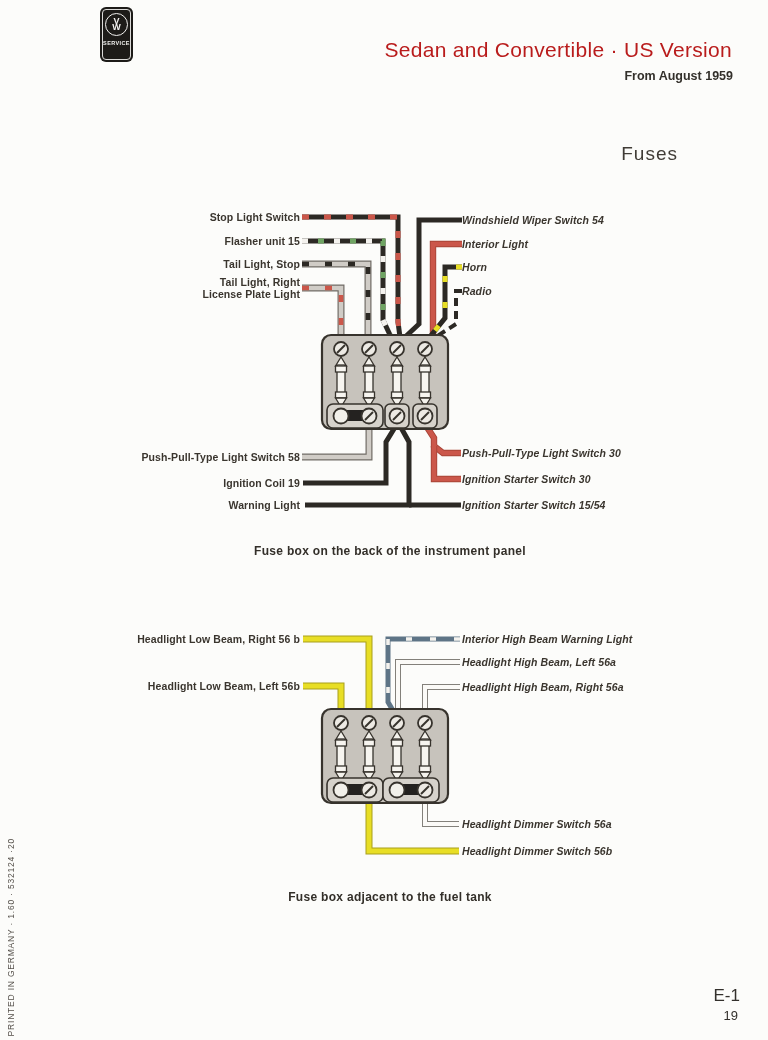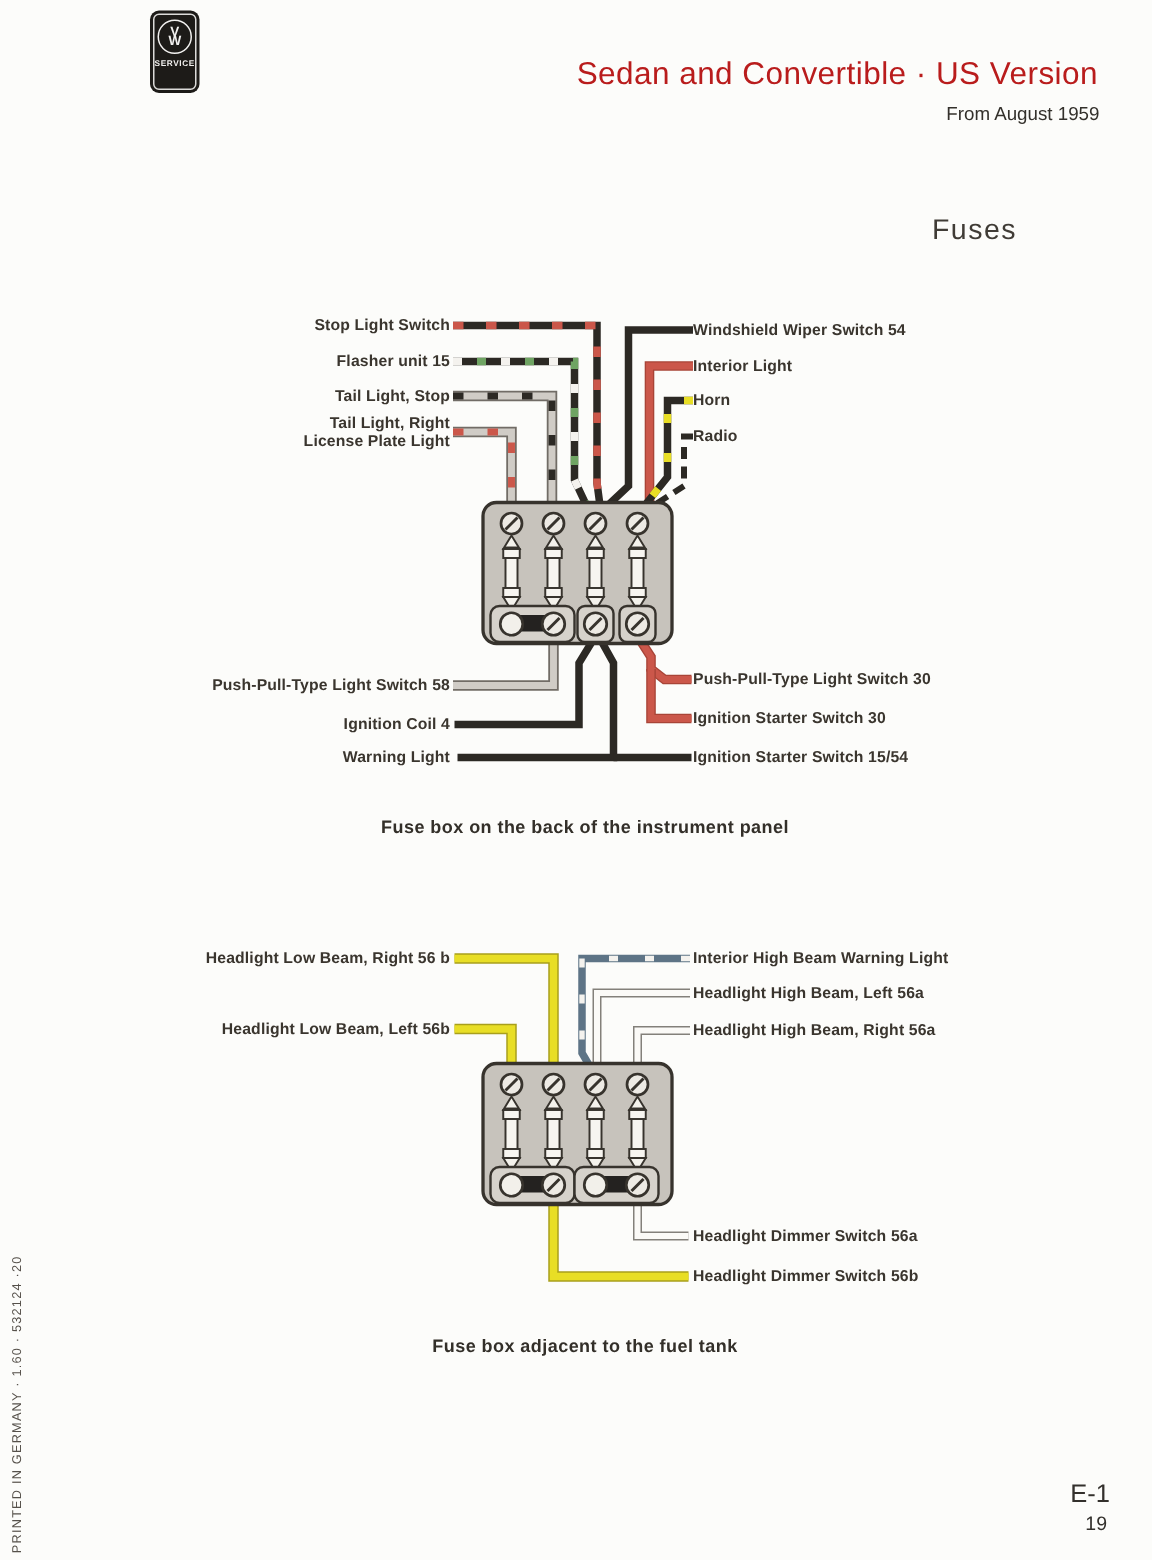--- a/index.html
+++ b/index.html
@@ -10,41 +10,41 @@
   .abs{position:absolute;}
   
   .title{
     top:5px;right:22px;font-family:"DejaVu Serif", serif;font-weight:bold;
     font-size:26px;color:#2b2723;letter-spacing:.5px;white-space:nowrap;
   }
   .subtitle{
     top:38px;right:36px;font-size:21px;color:#b91c1c;letter-spacing:.3px;white-space:nowrap;
   }
   .datenote{
-    top:69px;right:35px;font-size:12.5px;font-weight:normal;color:#33302b;white-space:nowrap;
+    top:69px;right:35px;font-size:12.5px;font-weight:bold;color:#33302b;white-space:nowrap;
   }
   .fuses-heading{
     top:143px;right:90px;font-size:19px;color:#403c36;letter-spacing:1px;
   }
   
   .badge{left:100px;top:7px;width:33px;height:55px;background:#1d1b18;border-radius:6px;}
   .badge-inner{position:absolute;inset:2px;border:1px solid #dcdbd9;border-radius:4px;
     display:flex;flex-direction:column;align-items:center;}
   .vw-circle{width:21px;height:21px;border:1.8px solid #f2f1ef;border-radius:50%;margin-top:3px;
     display:flex;flex-direction:column;align-items:center;justify-content:center;color:#f2f1ef;font-weight:bold;}
   .vw-v{font-size:9px;line-height:6px;display:block;}
   .vw-w{font-size:9px;line-height:7px;display:block;}
   .badge-service{color:#f2f1ef;font-size:5.5px;font-weight:bold;letter-spacing:.4px;margin-top:4px;}
   
   .lbl{
     font-size:10.5px;font-weight:bold;color:#3a352e;line-height:12px;
     letter-spacing:.1px;white-space:nowrap;
   }
   .lbl-l{right:468px;text-align:right;}
-  .lbl-r{left:462px;text-align:right;}
+  .lbl-r{left:462px;text-align:right;font-style:italic;}
   .caption{
     left:140px;width:500px;text-align:center;font-size:12px;font-weight:bold;
     color:#332f29;letter-spacing:.3px;
   }
   
   .printnote{left:6px;top:832px;width:16px;height:200px;}
   .printnote span{
     display:inline-block;white-space:nowrap;font-size:8.5px;letter-spacing:.8px;color:#55504a;
     transform:rotate(-90deg) translateX(-100%);transform-origin:0 0;
   }
@@ -188,21 +188,21 @@
   <div class="abs fuses-heading">Fuses</div>
 
   <div class="abs lbl lbl-l" style="top:211px">Stop Light Switch</div>
   <div class="abs lbl lbl-l" style="top:235px">Flasher unit 15</div>
   <div class="abs lbl lbl-l" style="top:258px">Tail Light, Stop</div>
   <div class="abs lbl lbl-l" style="top:276px">
     <span style="display:block">Tail Light, Right</span>
     <span style="display:block">License Plate Light</span>
   </div>
   <div class="abs lbl lbl-l" style="top:451px">Push-Pull-Type Light Switch 58</div>
-  <div class="abs lbl lbl-l" style="top:477px">Ignition Coil 4</div>
+  <div class="abs lbl lbl-l" style="top:477px">Ignition Coil 19</div>
   <div class="abs lbl lbl-l" style="top:499px">Warning Light</div>
 
   <div class="abs lbl lbl-r" style="top:214px">Windshield Wiper Switch 54</div>
   <div class="abs lbl lbl-r" style="top:238px">Interior Light</div>
   <div class="abs lbl lbl-r" style="top:261px">Horn</div>
   <div class="abs lbl lbl-r" style="top:285px">Radio</div>
   <div class="abs lbl lbl-r" style="top:447px">Push-Pull-Type Light Switch 30</div>
   <div class="abs lbl lbl-r" style="top:473px">Ignition Starter Switch 30</div>
   <div class="abs lbl lbl-r" style="top:499px">Ignition Starter Switch 15/54</div>
 

